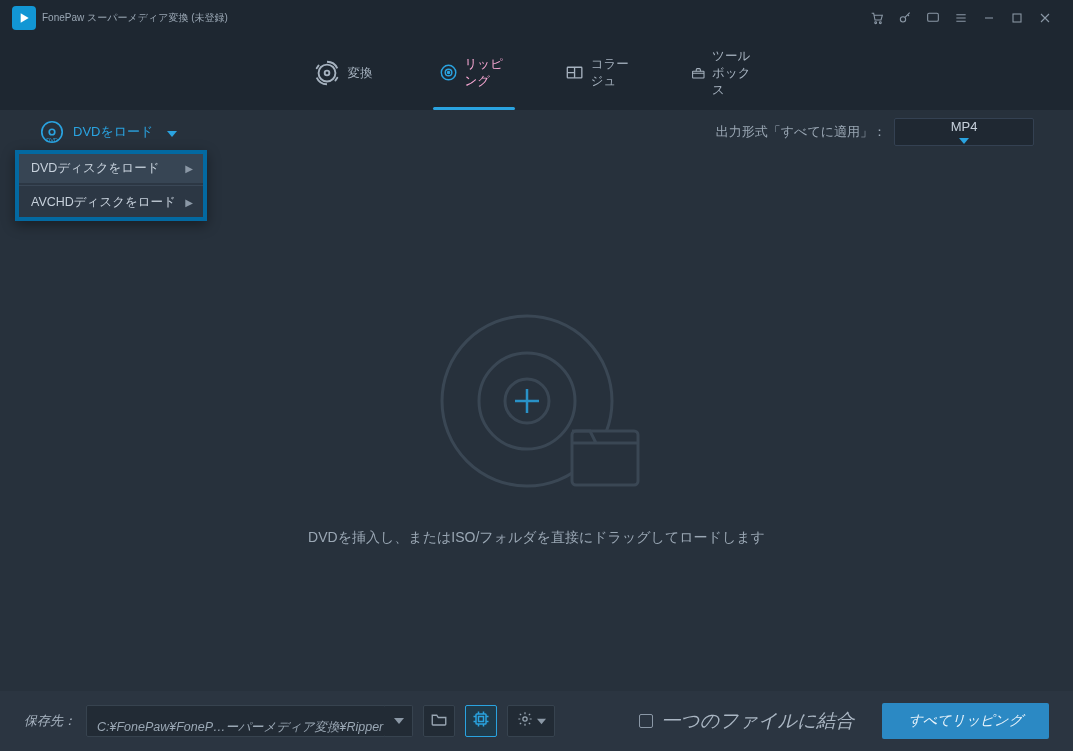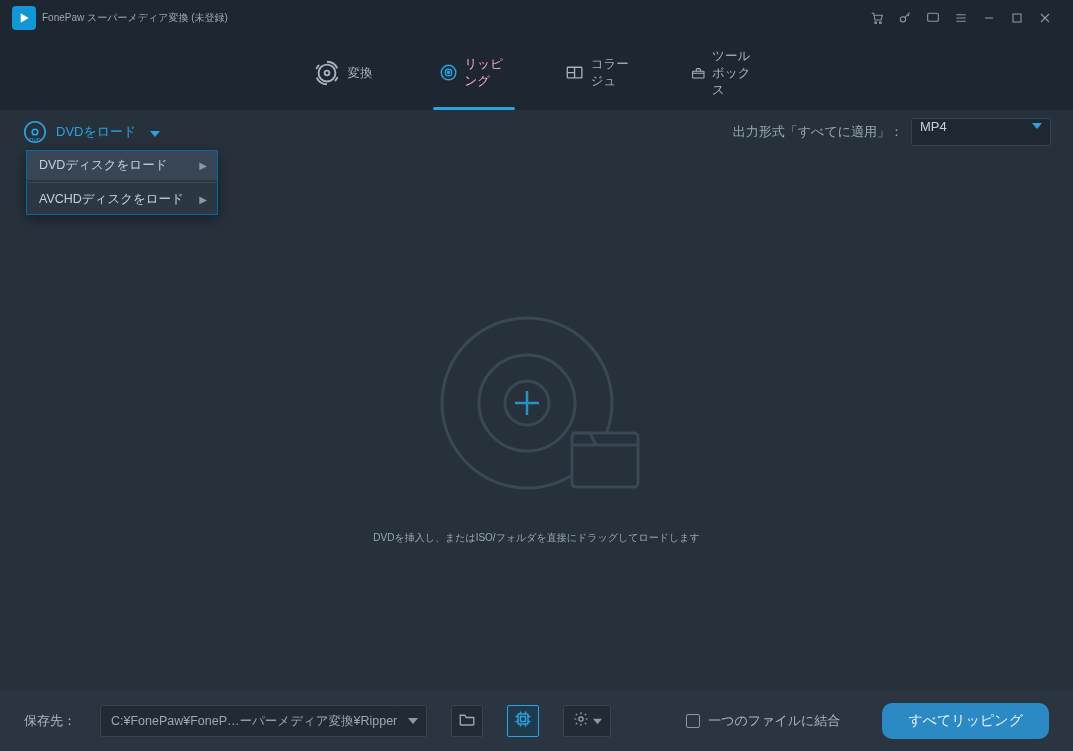--- a/index.html
+++ b/index.html
@@ -16,56 +16,56 @@
   .titlebar-btn svg { width: 16px; height: 16px; }
 
   
   .navtabs { height: 74px; background: #1e2731; display: flex; justify-content: center; align-items: flex-start; gap: 54px; padding-top: 4px;}
   .navtab { width: 72px; height: 62px; display: flex; flex-direction: row; align-items: center; justify-content: flex-start; gap: 6px; color: #a6b2bf; font-size: 12.5px; cursor: pointer; position: relative; padding-top:4px;}
   .navtab.active { color: #f9a8d4; }
   .navtab .icon { width: 30px; height: 30px; display:flex; align-items:center; justify-content:center; }
   .navtab.active::after { content: ""; position: absolute; bottom: -8px; left: -5px; width: 82px; height: 3px; background: #2aa3e0; border-radius: 2px;}
 
   
-  .actionbar { height: 44px; display: flex; align-items: center; padding: 0 22px; background:#27313c; border-bottom: 1px solid #27313c;}
+  .actionbar { height: 44px; display: flex; align-items: center; padding: 0 39px; background:#27313c; border-bottom: 1px solid #27313c;}
   .load-btn { display: flex; align-items: center; gap: 8px; color: #2aa3e0; font-size: 13px; cursor: pointer; }
   .load-btn .disc-ico { width:26px; height:26px; }
   .load-btn .caret { width:10px; height:10px; margin-left:6px; }
   .actionbar-spacer { flex:1; }
   .outfmt-label { font-size: 13px; color: #9aa7b4; margin-right: 8px; }
-  .outfmt-select { width: 140px; height: 28px; background: #1f2832; border: 1px solid #344152; color: #c6d0db; font-size: 13px; display: flex; padding: 0 8px; justify-content: space-between; border-radius: 2px; cursor: pointer; }
-
-  
-  .dropdown { position: absolute; left: 26px; top: 150px; width: 192px; background: #2c3744; border: 1px solid #0369a1; box-shadow: 0 4px 12px rgba(0,0,0,.4); z-index: 10; }
+  .outfmt-select { width: 140px; height: 28px; background: #1f2832; border: 1px solid #344152; color: #c6d0db; font-size: 13px; display: flex; align-items: center; padding: 0 8px; justify-content: space-between; border-radius: 2px; cursor: pointer; flex-direction: column; }
+
+  
+  .dropdown { position: absolute; left: 15px; top: 150px; width: 192px; background: #2c3744; border: 4px solid #0369a1; box-shadow: 0 4px 12px rgba(0,0,0,.4); z-index: 10; }
   .dropdown .item { height: 29px; display: flex; align-items: center; padding: 0 12px; font-size: 12.5px; color: #c6d0db; cursor: pointer; position: relative; }
   .dropdown .item.hover { background: #374554; }
   .dropdown .sep { height: 1px; background: #3a4756; margin: 2px 0; }
   .dropdown .item .arrow { position:absolute; right:10px; font-size:10px; color:#8b98a6; }
 
   .dropdown .item:first-child.hover::before{
       content:""; position:absolute; left:-1px; top:-1px; height:29px; width:4px; background:transparent;
   }
 
   
   .main { flex:1; display:flex; align-items:center; justify-content:center; flex-direction:column; height: 540px;}
   .drop-illustration { width: 210px; height: 200px; position:relative; opacity:.85;}
-  .main-text { margin-top: 28px; font-size: 10px; color: #9aa7b4; }
-
-  
-  .bottombar { position:absolute; left:0; right:0; bottom:0; height: 60px; background: #2b3541; display:flex; align-items:center; padding: 0 24px; gap:24px; }
+  .main-text { margin-top: 28px; font-size: 14px; color: #9aa7b4; }
+
+  
+  .bottombar { position:absolute; left:0; right:0; bottom:0; height: 60px; background: #2b3541; display:flex; align-items:center; padding: 0 24px; gap:10px;font-style:italic; }
   .save-label { font-size: 13px; color:#aab6c3; }
-  .path-box { flex:0 0 auto; width: 300px; height: 32px; background:#222b35; border:1px solid #37434f; display:flex; align-items:center; padding:0 10px; font-size:12.5px; color:#9aa7b4; border-radius:2px; overflow:hidden; white-space:nowrap;}
+  .path-box { flex:0 0 auto; width: 300px; height: 32px; background:#222b35; border:1px solid #37434f; display:flex; align-items:flex-end; padding:0 10px; font-size:12.5px; color:#9aa7b4; border-radius:2px; overflow:hidden; white-space:nowrap;}
   .path-caret { width:28px; height:32px; background:#222b35; border:1px solid #37434f; border-left:none; display:flex; align-items:center; justify-content:center; cursor:pointer; border-radius:0 2px 2px 0; margin-left:-1px;}
   .sq-btn { width:32px; height:32px; background:#222b35; border:1px solid #37434f; display:flex; align-items:center; justify-content:center; cursor:pointer; border-radius:2px;}
   .sq-btn.gpu { background:#1f3a4a; border-color:#2aa3e0; }
   .settings-btn { width:48px; height:32px; background:#222b35; border:1px solid #37434f; display:flex; align-items:center; justify-content:center; gap:4px; cursor:pointer; border-radius:2px;}
   .bottom-spacer { flex:1; }
-  .merge-check { display:flex; align-items:center; gap:8px; font-size:13px; color:#aab6c3; cursor:pointer;justify-content:center;}
+  .merge-check { display:flex; align-items:center; gap:8px; font-size:19px; color:#aab6c3; cursor:pointer;justify-content:center;}
   .merge-check .box { width:14px; height:14px; border:1.5px solid #8b98a6; border-radius:2px;}
-  .rip-btn { margin-left:18px; height:36px; padding:0 26px; background:#2b89c4; color:#eaf4fb; font-size:14px; border-radius:10px; display:flex; align-items:center; cursor:pointer;}
+  .rip-btn { margin-left:18px; height:36px; padding:0 26px; background:#2b89c4; color:#eaf4fb; font-size:14px; border-radius:2px; display:flex; align-items:center; cursor:pointer;}
 
 </style>
 </head>
 <body>
 
 <div class="titlebar">
   <span class="app-logo">
     <svg viewBox="0 0 24 24">
         <polygon points="7,5 19,12 7,19" fill="#fff"></polygon>
       </svg>

